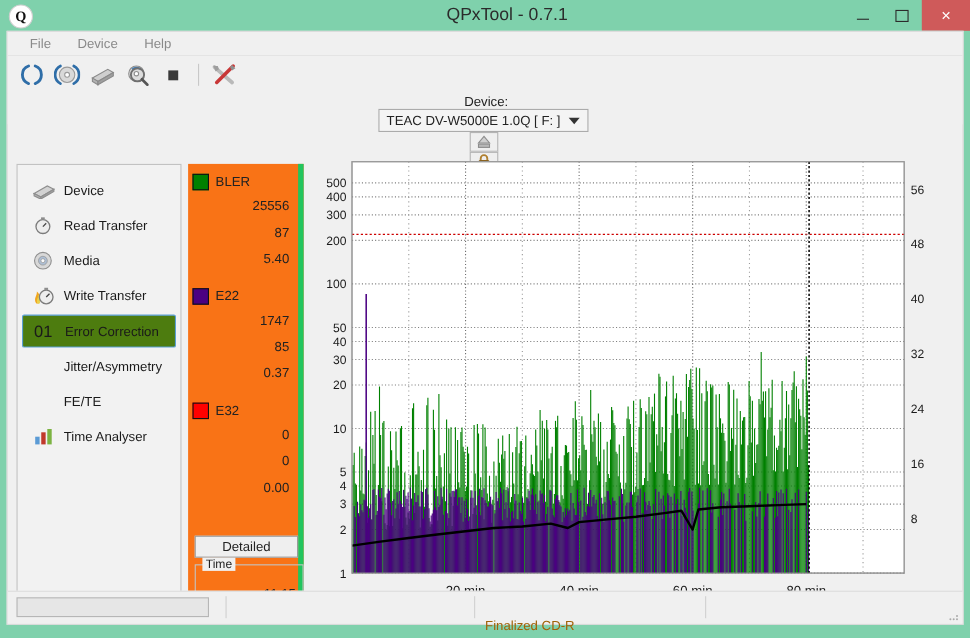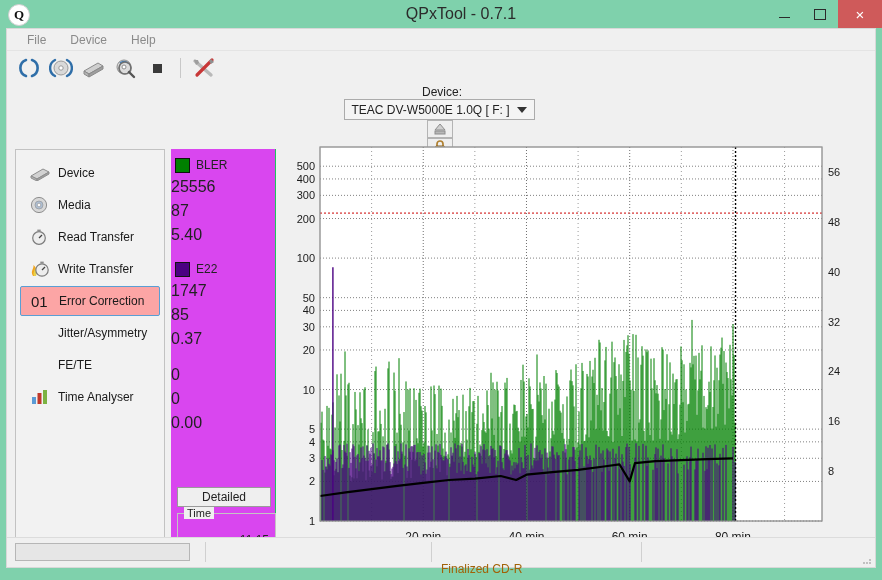--- a/index.html
+++ b/index.html
@@ -78,33 +78,33 @@
   .sidebar{
     position:absolute;left:8px;top:36px;width:150px;height:408px;
     background:#f2f2f2;border:1px solid #c2c2c2;box-sizing:border-box;
     padding-top:6px;
   }
   .navitem{
     height:30px;display:flex;align-items:center;padding-left:10px;
     font-size:12px;color:#1a1a1a;box-sizing:border-box;margin:2px 4px;
   }
   .navitem.sel{
-    background:#fca5a5;border:1px solid #5a9fd4;border-radius:2px;
+    background:#4d7c0f;border:1px solid #5a9fd4;border-radius:2px;
   }
   .navicon{width:26px;height:20px;display:flex;align-items:center;justify-content:flex-start;flex:0 0 26px;}
   .navtext{padding-left:2px;}
   
   .stats{
     position:absolute;left:164px;top:36px;width:105px;height:408px;
-    background:#d946ef;border-right:1px solid #22c55e;box-sizing:border-box;
+    background:#f97316;border-right:5px solid #22c55e;box-sizing:border-box;
   }
   .swrow{display:flex;align-items:center;height:20px;padding-left:4px;}
   .swatch{width:15px;height:15px;border:1.6px solid #111;box-sizing:border-box;}
   .swlabel{padding-left:6px;font-size:12px;}
-  .statnum{text-align:left;padding-right:8px;font-size:16px;height:24px;line-height:24px;}
+  .statnum{text-align:right;padding-right:8px;font-size:12px;height:24px;line-height:24px;}
   .detailed{
     position:absolute;left:6px;bottom:50px;width:94px;height:20px;
     background:#efefef;border:1px solid #9a9a9a;box-sizing:border-box;
     display:flex;align-items:center;justify-content:center;font-size:12px;
   }
   .timegrp{
     position:absolute;left:6px;bottom:6px;width:99px;height:38px;
     border:1px solid #c4c4c4;box-sizing:border-box;
   }
   .timelbl{position:absolute;left:6px;top:-7px;background:#f0f0f0;padding:0 3px;font-size:11px;}
@@ -232,37 +232,37 @@
               <path d="M1 10 L1 12 L7 15 L7 13 Z" fill="#b5b5b5" stroke="#8e8e8e"></path>
               <path d="M7 13 L19 6 L19 8 L7 15 Z" fill="#a0a0a0" stroke="#8e8e8e"></path>
             </svg>
           </span>
           <span class="navtext">Device</span>
         </div>
 
         <div class="navitem">
           <span class="navicon">
             <svg width="18" height="18" viewBox="0 0 18 18">
+              <circle cx="9" cy="10" r="6.3" fill="#ededed" stroke="#7c7c7c" stroke-width="1.2"></circle>
+              <rect x="7.3" y="1.6" width="3.4" height="2" fill="#8d8d8d"></rect>
+              <line x1="9" y1="10" x2="12" y2="7" stroke="#444" stroke-width="1.2"></line>
+            </svg>
+          </span>
+          <span class="navtext">Read Transfer</span>
+        </div>
+
+        <div class="navitem">
+          <span class="navicon">
+            <svg width="18" height="18" viewBox="0 0 18 18">
               <circle cx="9" cy="9" r="7.6" fill="#d8d8d8" stroke="#8e8e8e"></circle>
               <circle cx="9" cy="9" r="4" fill="#aebfd4" stroke="#8e8e8e" stroke-width="0.6"></circle>
               <circle cx="9" cy="9" r="1.8" fill="#fafafa" stroke="#8e8e8e" stroke-width="0.6"></circle>
             </svg>
           </span>
           <span class="navtext">Media</span>
-        </div>
-
-        <div class="navitem">
-          <span class="navicon">
-            <svg width="18" height="18" viewBox="0 0 18 18">
-              <circle cx="9" cy="10" r="6.3" fill="#ededed" stroke="#7c7c7c" stroke-width="1.2"></circle>
-              <rect x="7.3" y="1.6" width="3.4" height="2" fill="#8d8d8d"></rect>
-              <line x1="9" y1="10" x2="12" y2="7" stroke="#444" stroke-width="1.2"></line>
-            </svg>
-          </span>
-          <span class="navtext">Read Transfer</span>
         </div>
 
         <div class="navitem">
           <span class="navicon">
             <svg width="20" height="18" viewBox="0 0 20 18">
               <path d="M3 16 C0 11 4 9 3.5 5 C7 8 7.5 12 5.5 16 Z" fill="#f0a51e"></path>
               <path d="M4 16 C2.5 12.5 5 11 4.8 8 C7 10.5 7 13.5 6 16 Z" fill="#e9d14a"></path>
               <circle cx="12" cy="10" r="6.2" fill="#ededed" stroke="#7c7c7c" stroke-width="1.2"></circle>
               <rect x="10.3" y="1.6" width="3.4" height="2" fill="#8d8d8d"></rect>
               <line x1="12" y1="10" x2="15" y2="7" stroke="#444" stroke-width="1.2"></line>
@@ -312,20 +312,24 @@
         <div style="height:12px"></div>
         <div class="swrow">
           <span class="swatch" style="background:#4b0082"></span>
           <span class="swlabel">E22</span>
         </div>
         <div class="statnum">1747</div>
         <div class="statnum">85</div>
         <div class="statnum">0.37</div>
 
         <div style="height:12px"></div>
+        <div class="swrow">
+          <span class="swatch" style="background:#ff0000"></span>
+          <span class="swlabel">E32</span>
+        </div>
         <div class="statnum">0</div>
         <div class="statnum">0</div>
         <div class="statnum">0.00</div>
 
         <div class="detailed">Detailed</div>
 
         <div class="timegrp">
           <span class="timelbl">Time</span>
           <span class="timeval">11:15</span>
         </div>

